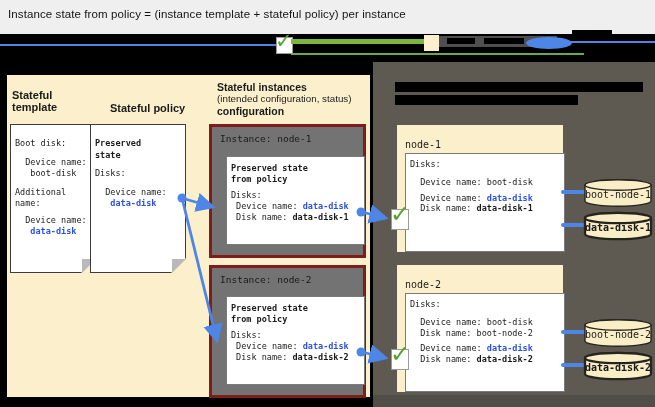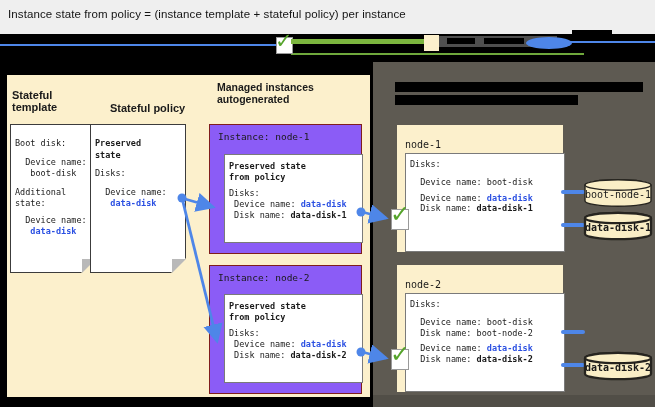--- a/index.html
+++ b/index.html
@@ -48,21 +48,21 @@
   .blue{color:#2b50e2;}
 
   
   .fold{position:absolute;right:-1px;bottom:-1px;width:15px;height:15px;}
   .fold .cut{position:absolute;right:0;bottom:0;width:0;height:0;
              border-bottom:15px solid #fcf0cc;border-left:15px solid transparent;}
   .fold .flap{position:absolute;right:0;bottom:0;width:0;height:0;
               border-top:14px solid #b9b9b9;border-right:14px solid transparent;}
 
   
-  .inst-card{background:#8b5cf6;border:1px solid #7f1d1d;}
+  .inst-card{background:#737373;border:3px solid #7f1d1d;}
   .inst1{left:209px;top:124px;width:151px;height:128px;}
   .inst2{left:209px;top:265px;width:151px;height:127px;}
   .inst-title{position:absolute;left:8px;top:6px;font-family:"DejaVu Sans Mono",monospace;
               font-size:9.5px;color:#1a1a1a;white-space:pre;}
   .pres-box{position:absolute;background:#fff;border:1px solid #7a7a7a;
             font-family:"DejaVu Sans Mono",monospace;font-size:8.5px;line-height:11px;
             color:#1a1a1a;padding:6px 4px;}
   .pres-box div{white-space:pre;}
   .pres1{left:14px;top:29px;width:129px;height:75px;}
   .pres2{left:14px;top:28px;width:129px;height:75px;}
@@ -121,42 +121,43 @@
   <div class="abs footer-right"></div>
 
   <div class="abs sec-label lbl-template">Stateful template</div>
   <div class="abs doc doc-template">
     <div>Boot disk:</div>
     <div class="gap7"></div>
     <div>  Device name:</div>
     <div>   boot-disk</div>
     <div class="gap7"></div>
     <div>Additional</div>
-    <div>state:</div>
+    <div>name:</div>
     <div class="gap5"></div>
     <div>  Device name:</div>
     <div class="b blue">   data-disk</div>
     <div class="fold"><div class="cut"></div><div class="flap"></div></div>
   </div>
 
   <div class="abs sec-label lbl-policy">Stateful policy</div>
   <div class="abs doc doc-policy">
     <div class="b">Preserved</div>
     <div class="b">state</div>
     <div class="gap7"></div>
     <div>Disks:</div>
     <div class="gap7"></div>
     <div>  Device name:</div>
     <div class="b blue">   data-disk</div>
     <div class="fold"><div class="cut"></div><div class="flap"></div></div>
   </div>
 
   <div class="abs managed-head">
-    <div class="h-b">Managed instances</div>
-    <div class="h-b">autogenerated</div>
+    <div class="h-b">Stateful instances</div>
+    <div class="h-n">(intended configuration, status)</div>
+    <div class="h-b">configuration</div>
   </div>
 
   <div class="abs inst-card inst1">
     <div class="inst-title">Instance: node-1</div>
     <div class="pres-box pres1">
       <div class="b">Preserved state</div>
       <div class="b">from policy</div>
       <div class="gap5"></div>
       <div>Disks:</div>
       <div><span> Device name: </span><span class="b blue">data-disk</span></div>
@@ -218,20 +219,27 @@
         <ellipse cx="35" cy="7" rx="33" ry="5.2"></ellipse>
       </svg>
     <div class="disk-label">boot-node-1</div>
   </div>
   <div class="abs disk heavy" style="left:583px;top:211px;">
     <svg width="70" height="30" viewBox="0 0 70 30">
         <path d="M2,7 a33,5.2 0 0 1 66,0 v16 a33,5.2 0 0 1 -66,0 z"></path>
         <ellipse cx="35" cy="7" rx="33" ry="5.2"></ellipse>
       </svg>
     <div class="disk-label">data-disk-1</div>
+  </div>
+  <div class="abs disk" style="left:583px;top:318px;">
+    <svg width="70" height="30" viewBox="0 0 70 30">
+        <path d="M2,7 a33,5.2 0 0 1 66,0 v16 a33,5.2 0 0 1 -66,0 z"></path>
+        <ellipse cx="35" cy="7" rx="33" ry="5.2"></ellipse>
+      </svg>
+    <div class="disk-label">boot-node-2</div>
   </div>
   <div class="abs disk heavy" style="left:583px;top:351px;">
     <svg width="70" height="30" viewBox="0 0 70 30">
         <path d="M2,7 a33,5.2 0 0 1 66,0 v16 a33,5.2 0 0 1 -66,0 z"></path>
         <ellipse cx="35" cy="7" rx="33" ry="5.2"></ellipse>
       </svg>
     <div class="disk-label">data-disk-2</div>
   </div>
 
   <svg class="overlay-svg" width="655" height="407" viewBox="0 0 655 407">

